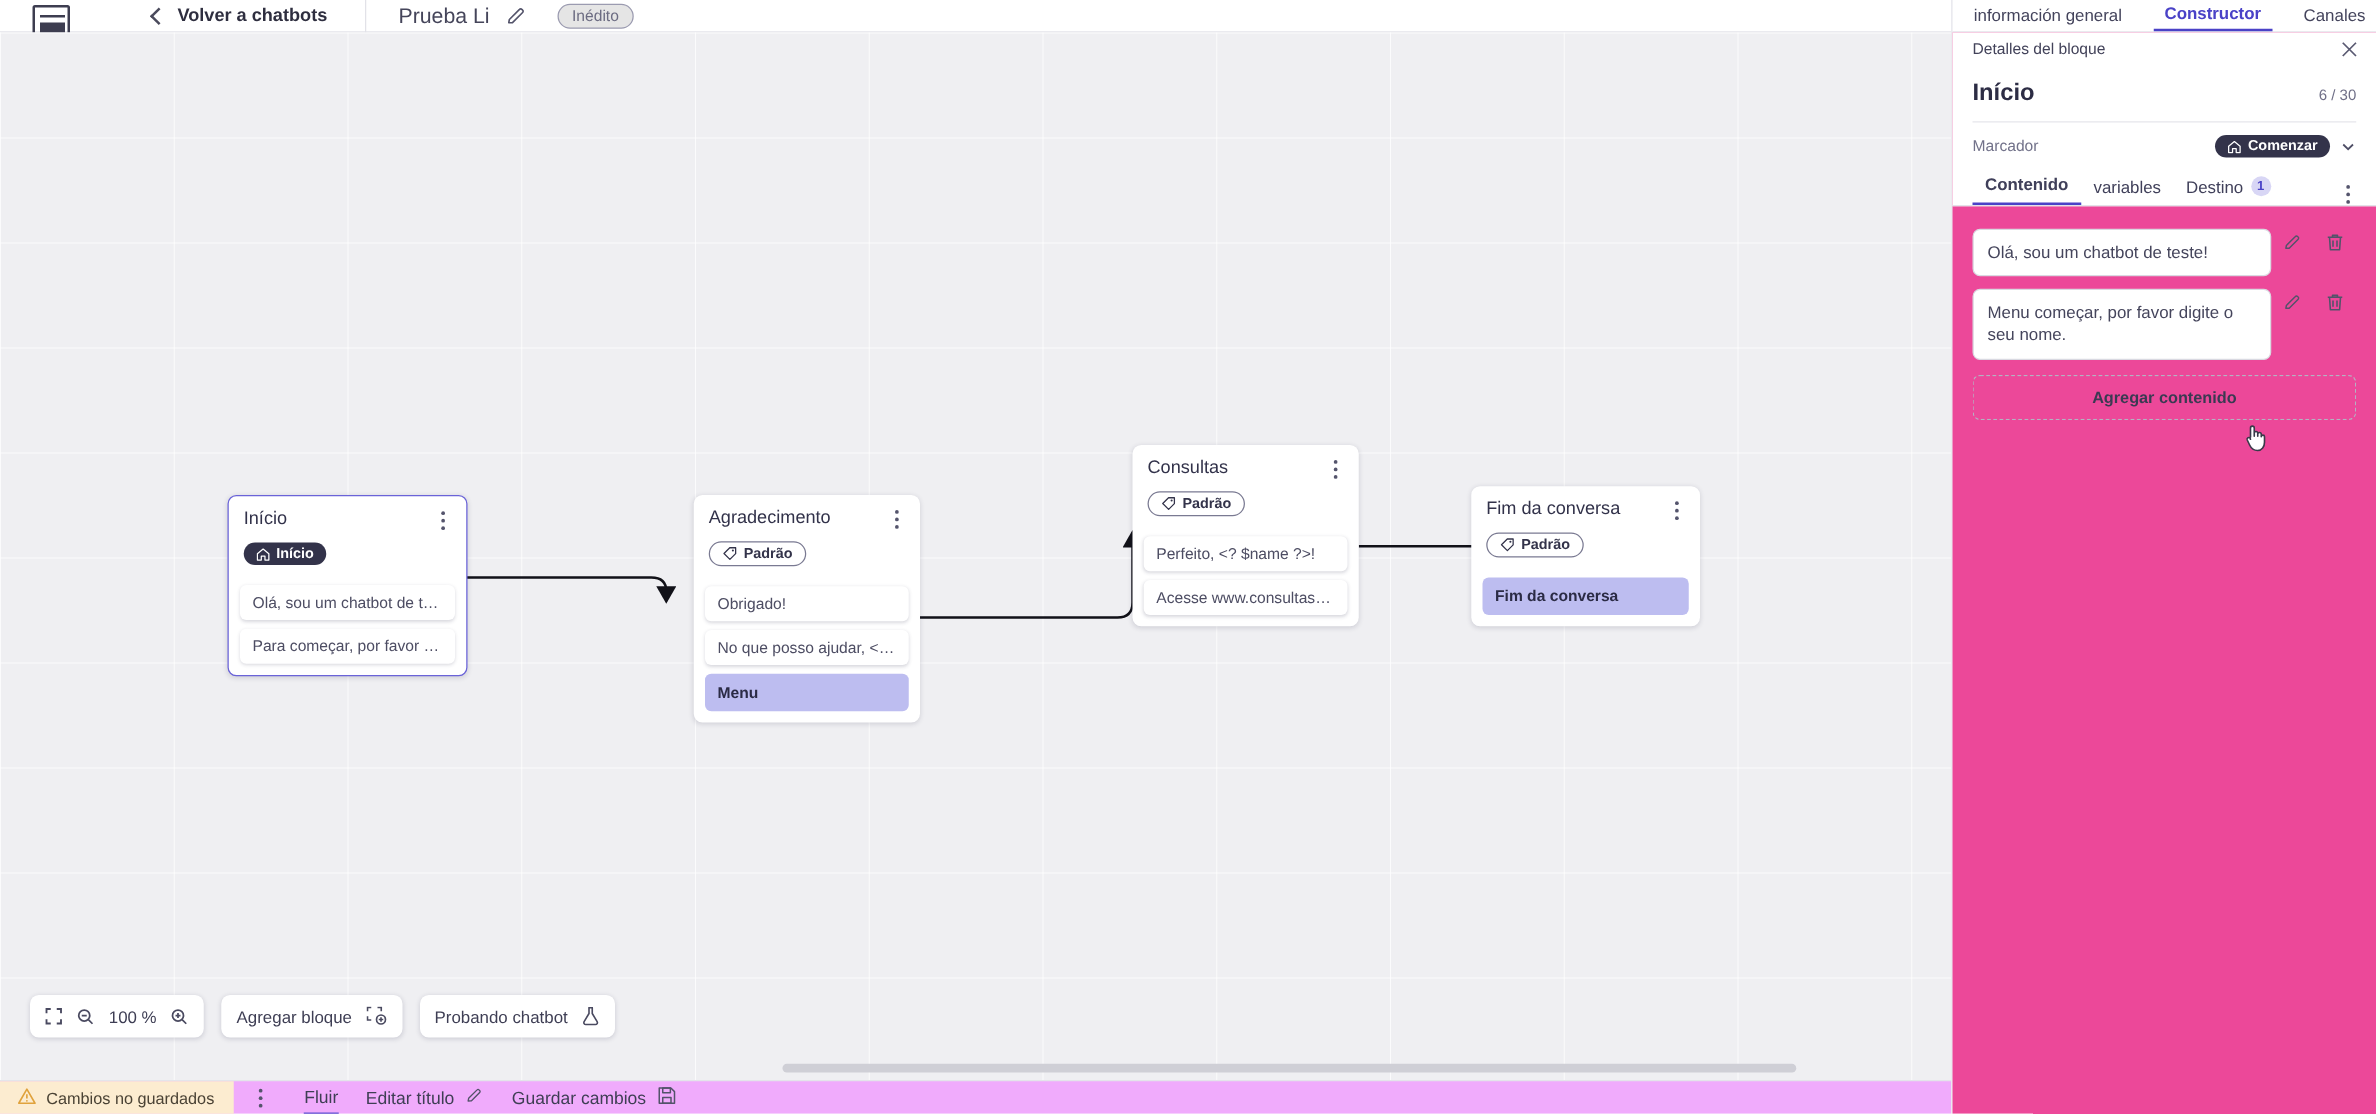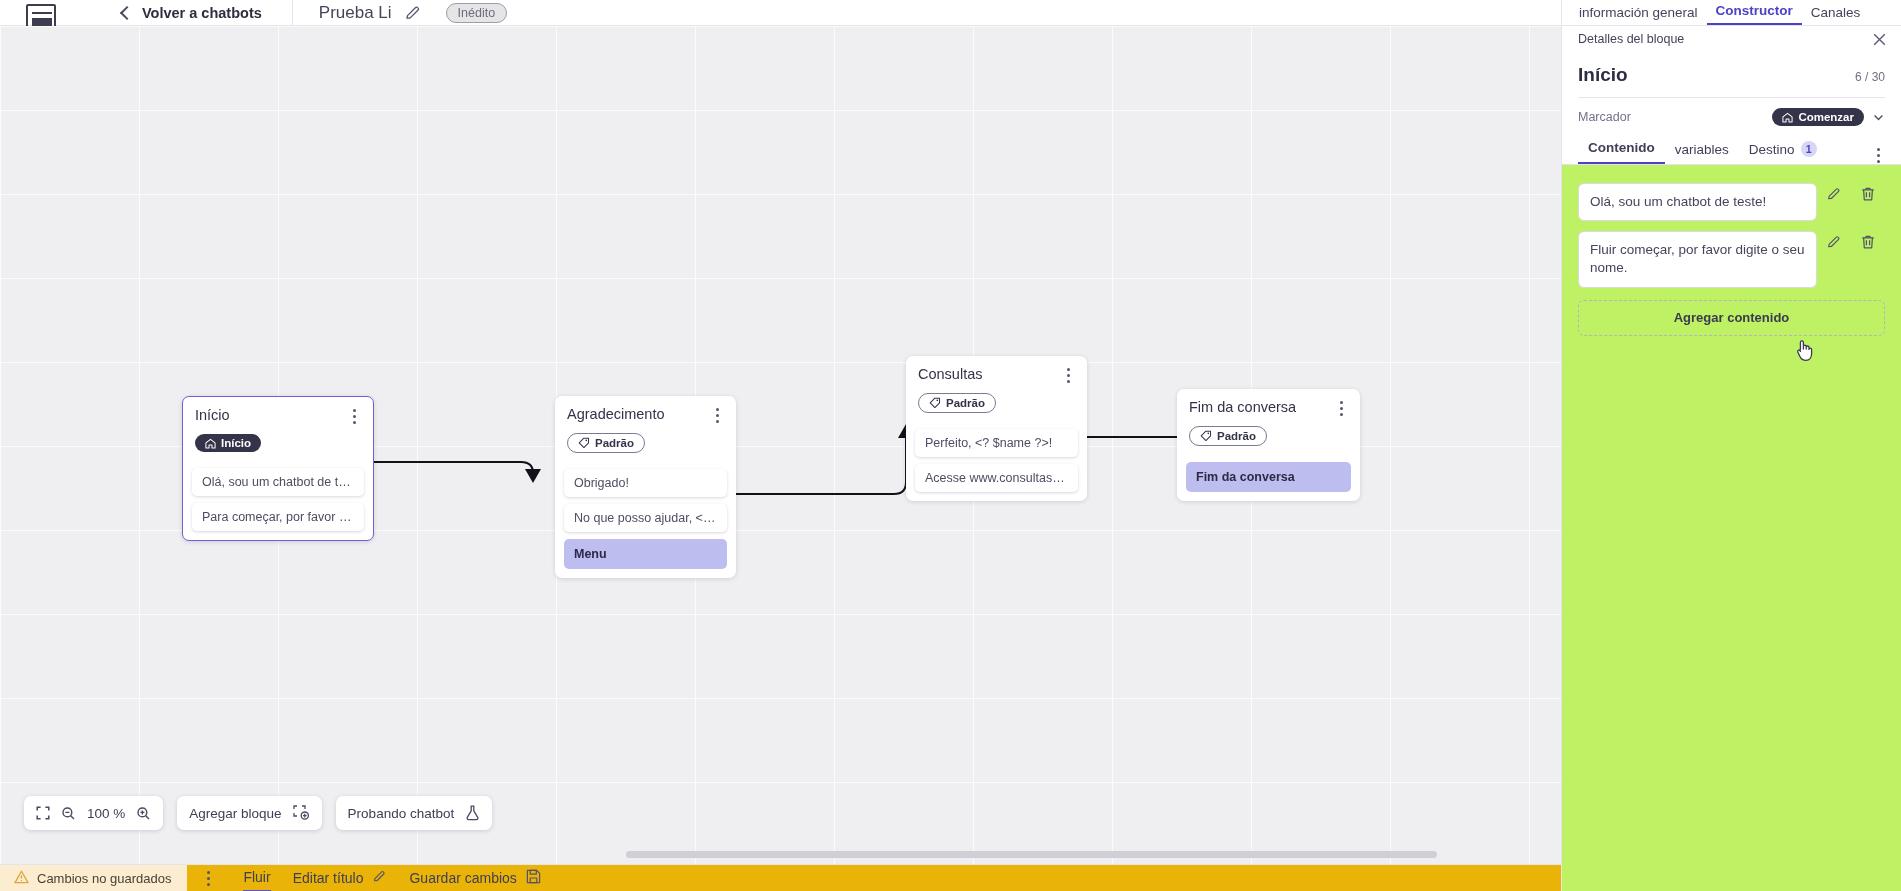--- a/index.html
+++ b/index.html
@@ -132,21 +132,21 @@
     position: absolute; left: 0; bottom: 5px; width: 1561px; height: 9px;
   }
   .hscroll-thumb {
     position: absolute; left: 626px; top: 1px; width: 811px; height: 7px;
     background: #cfcfd6; border-radius: 4px;
   }
 
   
   .bottombar {
     position: absolute; left: 0; bottom: 0; width: 1561px; height: 27px;
-    background: #eab308; display: flex; align-items: center;
+    background: #f0abfc; display: flex; align-items: center;
     border-top: 1px solid #e4e4ea;
   }
   .unsaved {
     background: #fcecd0; height: 27px; display: flex; align-items: center;
     gap: 8px; padding: 0 16px 0 14px; font-size: 13px; color: #4a4234;
     white-space: nowrap;
   }
   .bb-kebab { margin-left: 14px; margin-right: 6px; }
   .bb-item {
     display: flex; align-items: center; gap: 9px; margin-left: 22px;
@@ -154,32 +154,32 @@
     height: 27px;
   }
   .bb-item.active { color: #3e3e54; border-bottom: 2.5px solid #5b52cf; padding-bottom: 0; }
 
   
   .rpanel {
     position: absolute; top: 0; right: 0; width: 340px; height: 891px;
     background: #ffffff; border-left: 1px solid #e4e4ea;
   }
   .rtabs {
-    height: 26px; display: flex; align-items: flex-end; gap: 0;
+    height: 26px; display: flex; align-items: flex-end; gap: 16px;
     border-bottom: 1px solid #e4e4ea; padding-left: 8px;
   }
   .rtab {
     font-size: 13.5px; color: #44445c; padding: 0 9px 5px 9px;
     white-space: nowrap; cursor: pointer;
   }
   .rtab.active { color: #4a42c7; font-weight: bold; border-bottom: 2.5px solid #4a42c7; }
 
   .rpanel-inner {
     position: absolute; top: 26px; left: 0; right: 0; bottom: 0;
-    background: #bef264;
+    background: #ec4899;
   }
   .details-bar {
     height: 26px; background: #ffffff; display: flex; align-items: center;
     justify-content: space-between; padding: 0 14px 0 16px;
     font-size: 12.5px; color: #43435a;
   }
   .close-x { width: 15px; height: 15px; cursor: pointer; }
   .close-x svg { display: block; }
 
   .blk-head {
@@ -526,21 +526,21 @@
               </svg>
             </span>
             <span class="act-ico">
               <svg width="16" height="16" viewBox="0 0 16 16" fill="none" stroke="#53536a" stroke-width="1.25" stroke-linejoin="round">
                 <path d="M2.2 3.8h11.6M6 3.8V2.3h4v1.5M3.6 3.8l.7 10h7.4l.7-10M6.4 6.3v5M9.6 6.3v5"></path>
               </svg>
             </span>
           </div>
         </div>
         <div class="content-row">
-          <div class="content-box">Fluir começar, por favor digite o seu nome.</div>
+          <div class="content-box">Menu começar, por favor digite o seu nome.</div>
           <div class="row-actions">
             <span class="act-ico">
               <svg width="16" height="16" viewBox="0 0 18 18" fill="none">
                 <path d="M3 14.2l.5-2.6L11.6 3.5a1.3 1.3 0 0 1 1.9 0l.6.6a1.3 1.3 0 0 1 0 1.9L6 14.1l-3 .1z" stroke="#53536a" stroke-width="1.3" stroke-linejoin="round"></path>
               </svg>
             </span>
             <span class="act-ico">
               <svg width="16" height="16" viewBox="0 0 16 16" fill="none" stroke="#53536a" stroke-width="1.25" stroke-linejoin="round">
                 <path d="M2.2 3.8h11.6M6 3.8V2.3h4v1.5M3.6 3.8l.7 10h7.4l.7-10M6.4 6.3v5M9.6 6.3v5"></path>
               </svg>

